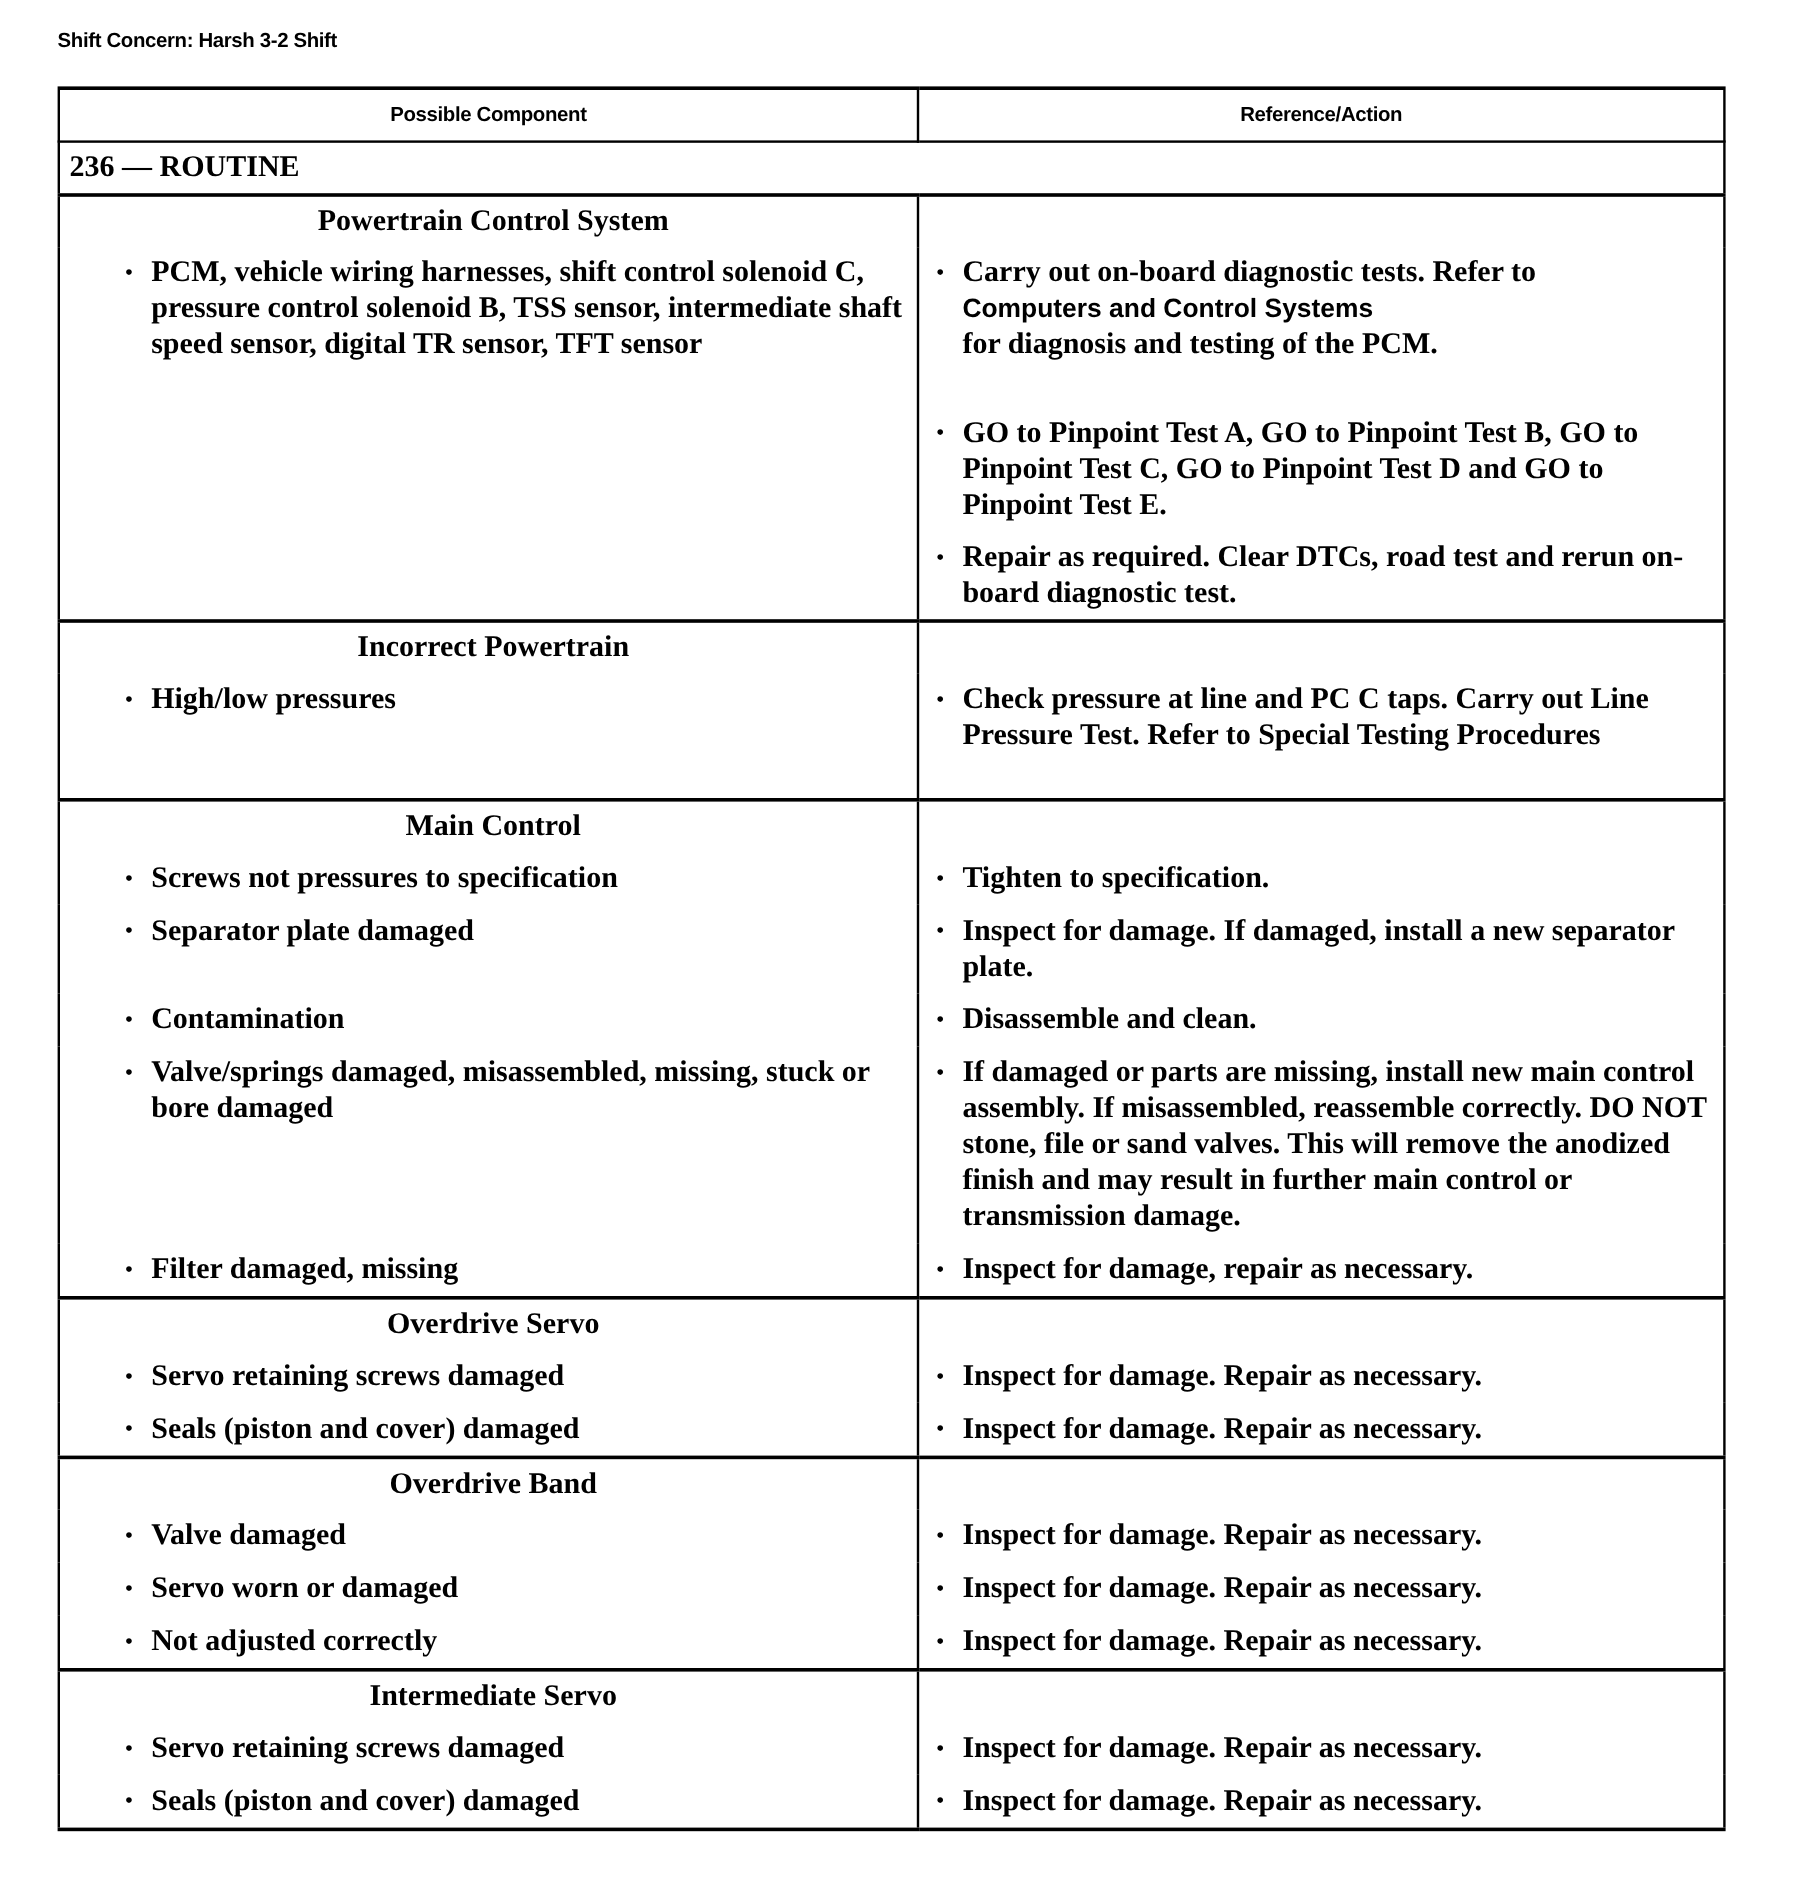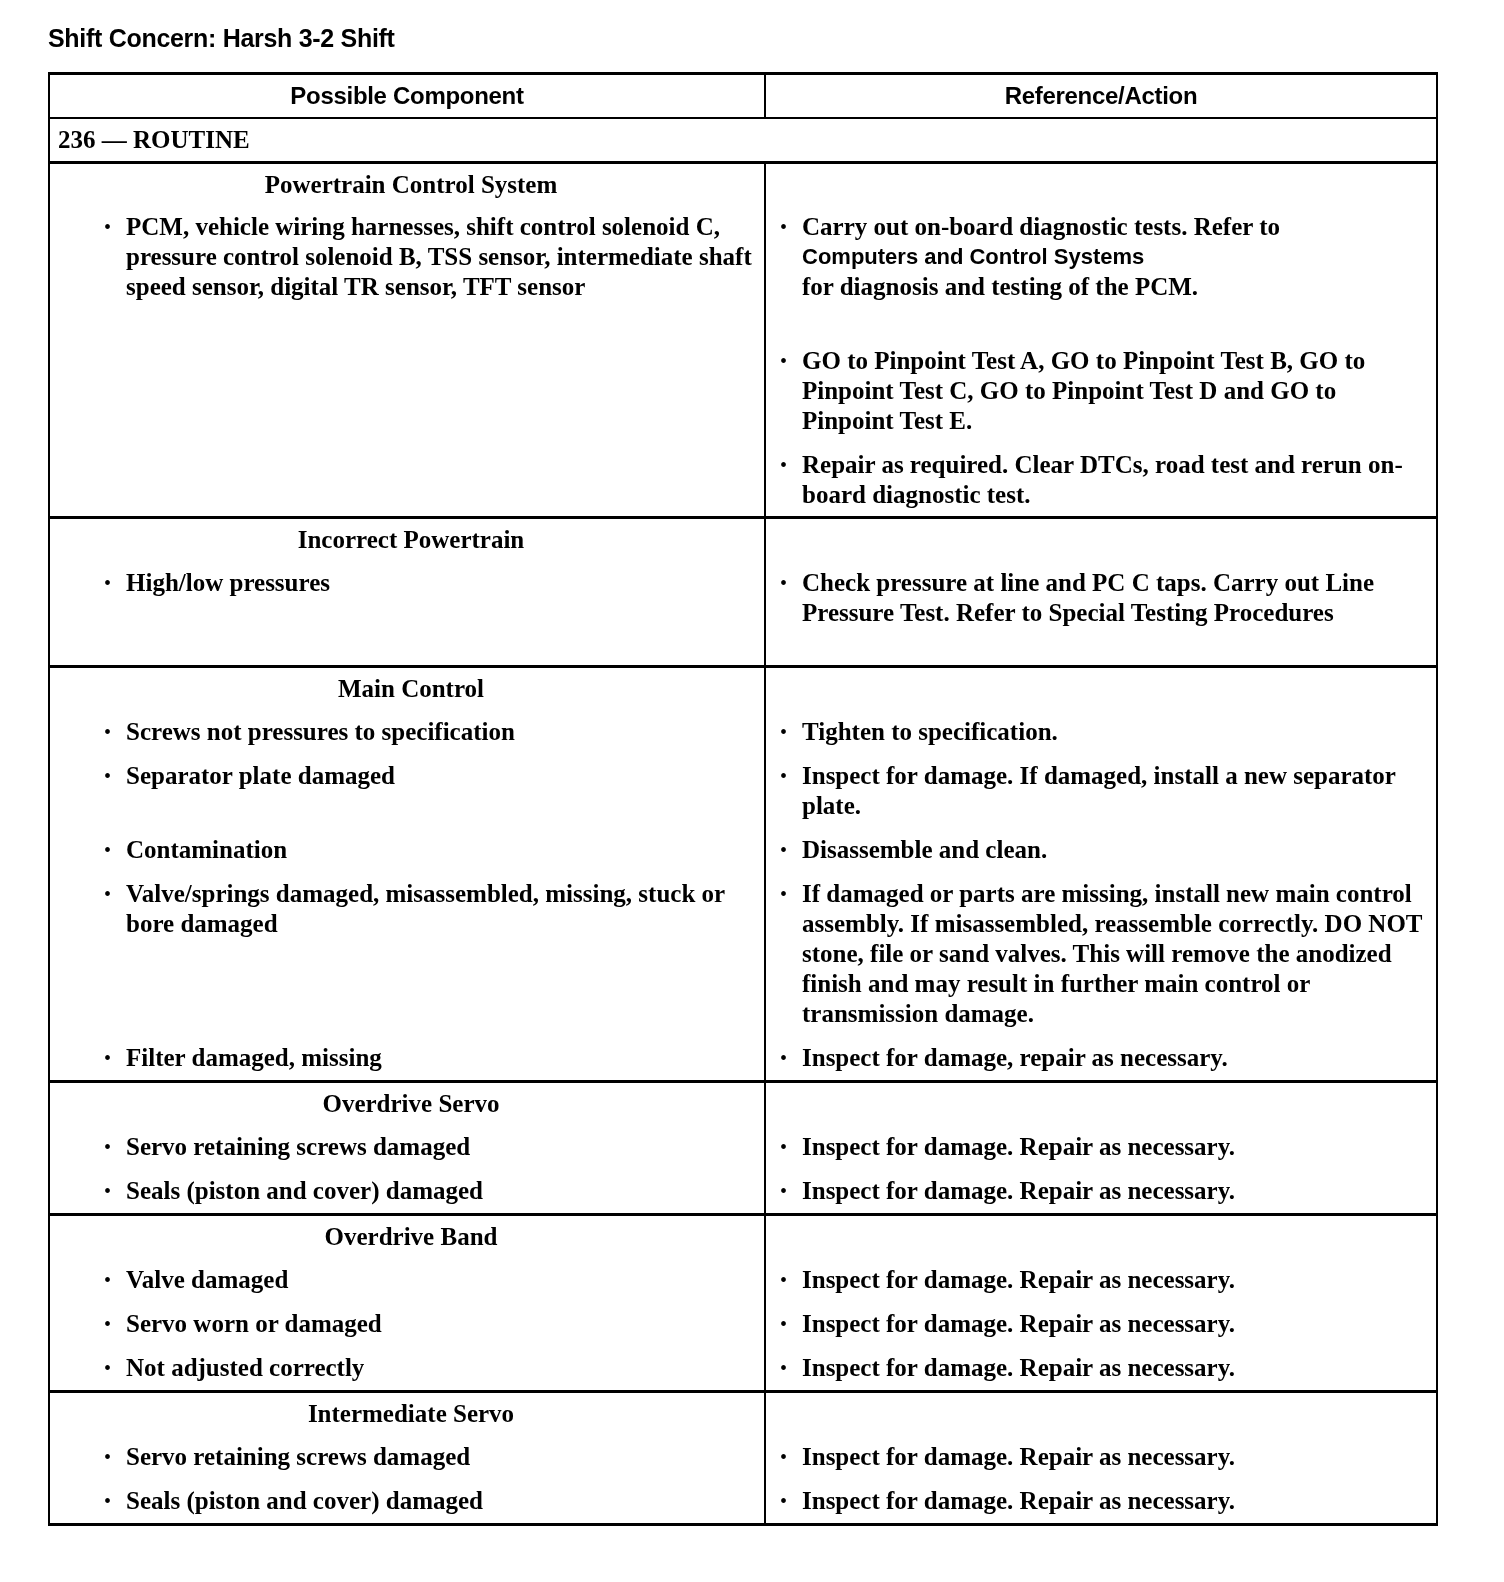--- a/index.html
+++ b/index.html
@@ -1,21 +1,21 @@
 <!DOCTYPE html>
 <html><head>
 <meta charset="utf-8">
 <style>
   html, body { margin: 0; padding: 0; background: #ffffff; }
   body { width: 1504px; height: 1582px; position: relative; color: #000; font-family: "Liberation Serif", serif; }
-  .title { position: absolute; left: 48px; top: 24px; font-family: "Liberation Sans", sans-serif; font-weight: bold; font-size: 25px; letter-spacing: -0.3px; }
+  .title { position: absolute; left: 48px; top: 24px; font-family: "Liberation Sans", sans-serif; font-weight: bold; font-size: 17px; letter-spacing: -0.3px; }
   table { position: absolute; left: 48px; top: 72px; width: 1388px; border-collapse: collapse; table-layout: fixed; }
   col.c1 { width: 716px; }
   col.c2 { width: 672px; }
-  th { font-family: "Liberation Sans", sans-serif; font-weight: bold; font-size: 24px; height: 42px; text-align: center; border: 2px solid #000; border-top: 3px solid #000; padding: 0; letter-spacing: -0.3px; }
+  th { font-family: "Liberation Sans", sans-serif; font-weight: bold; font-size: 17px; height: 42px; text-align: center; border: 2px solid #000; border-top: 3px solid #000; padding: 0; letter-spacing: -0.3px; }
   td { border-left: 2px solid #000; border-right: 2px solid #000; vertical-align: top; padding: 0; font-size: 25px; margin-top: 24px; }
   tr.routine td { border: 2px solid #000; height: 42px; vertical-align: middle; padding-left: 8px; font-weight: bold; font-size: 25px; }
   tr.group-head td { border-top: 3px solid #000; height: 42px; padding-left: 8px; vertical-align: middle; }
   tr.group-head td.cat { font-weight: bold; text-align: center; }
   tr.last td { border-bottom: 3px solid #000; }
   .b { display: flex; padding-left: 54px; padding-right: 12px; line-height: 30px; }
   .b.r { padding-left: 14px; padding-right: 10px; }
   .dot { width: 22px; flex: 0 0 22px; font-size: 20px; }
   .txt { flex: 1; font-weight: bold; }
   .sans { font-family: "Liberation Sans", sans-serif; font-size: 22px; display: block; }

